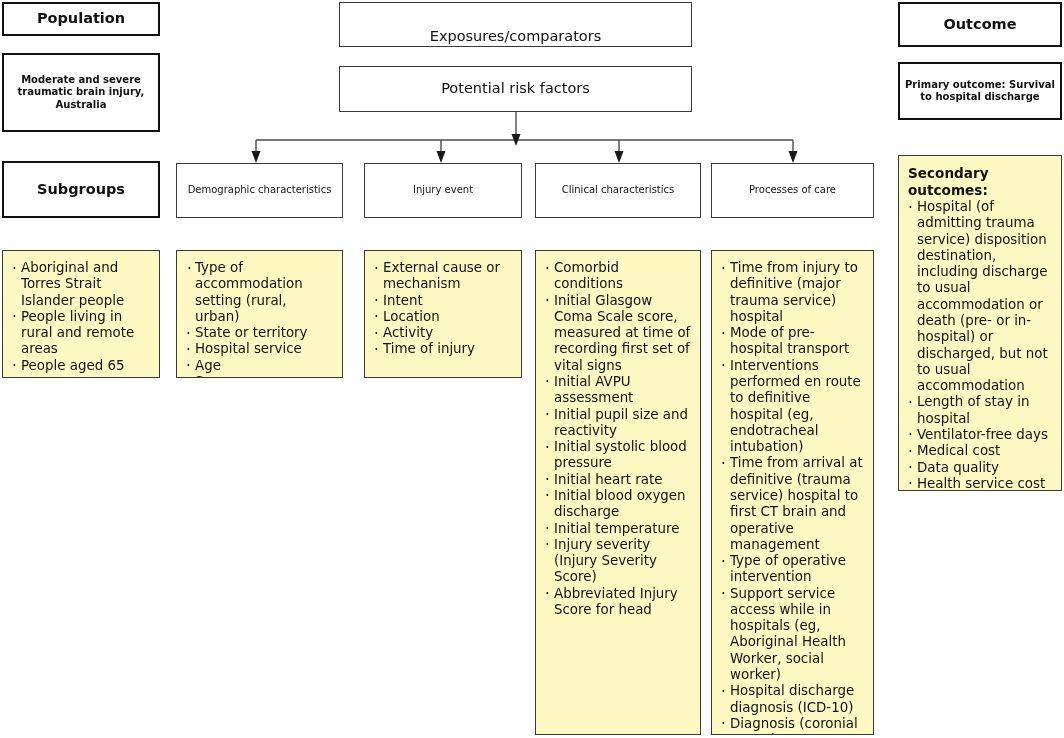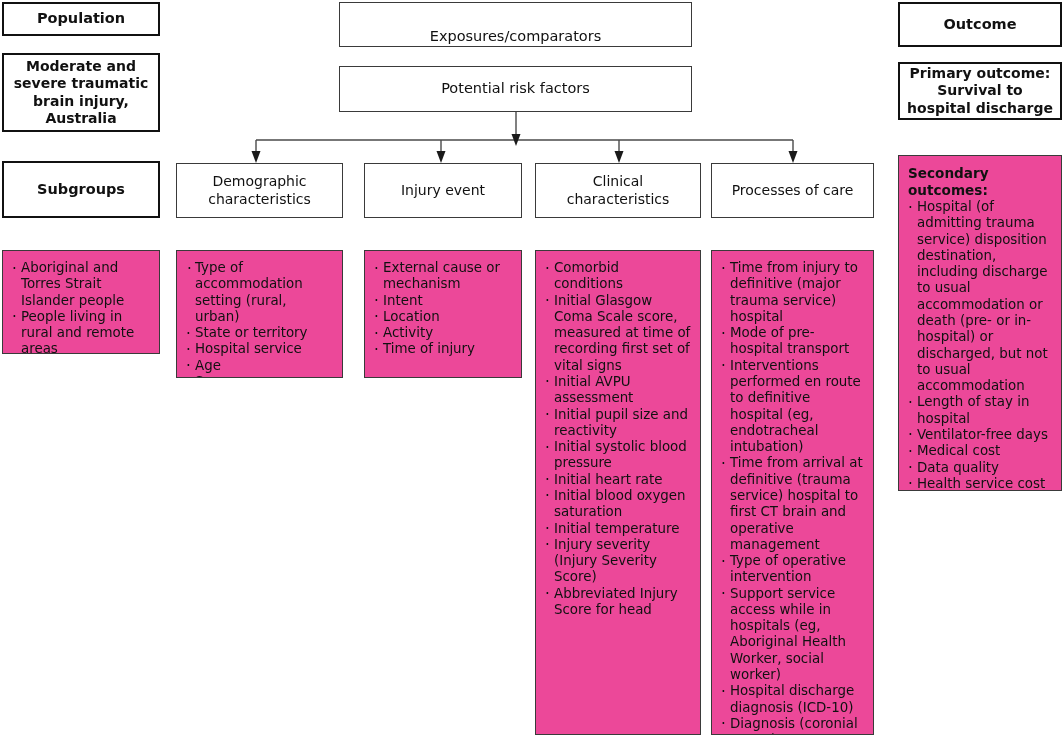--- a/index.html
+++ b/index.html
@@ -19,28 +19,28 @@
     display:flex;
     align-items:center;
     justify-content:center;
     text-align:center;
     line-height:1.22;
   }
   .box.thick{border:2px solid #111111;}
   .box.bold{font-weight:bold;}
 
   .hdr{font-size:14.5px;}
-  .hdr2{font-size:14px;}
+  .hdr2{font-size:10px;}
 
   
   .listbox{
     position:absolute;
     box-sizing:border-box;
     border:1px solid #3a3a3a;
-    background:#ec4899;
+    background:#fef9c3;
     display:block;
     align-items:flex-start;
     text-align:left;
     padding:9px 8px 23px 9px;
     overflow:hidden;
   }
   .listbox ul{
     list-style:none;
     margin:0;padding:0;
   }
@@ -103,21 +103,21 @@
   </div>
 
   <div class="box thick bold hdr2" style="left:2px;top:53px;width:158px;height:79px;padding:4px 6px;">
     <span>Moderate and severe traumatic brain injury, Australia</span>
   </div>
 
   <div class="box thick bold hdr" style="left:2px;top:161px;width:158px;height:57px;">
     <span>Subgroups</span>
   </div>
 
-  <div class="listbox" style="left:2px;top:250px;width:158px;height:104px;">
+  <div class="listbox" style="left:2px;top:250px;width:158px;height:128px;">
     <ul>
       <li>Aboriginal and Torres Strait Islander people</li>
       <li>People living in rural and remote areas</li>
       <li>People aged 65 years or more</li>
     </ul>
   </div>
 
   <div class="box hdr" style="left:339px;top:2px;width:353px;height:45px;align-items:flex-end;">
     <span>Exposures/comparators</span>
   </div>
@@ -160,21 +160,21 @@
   </div>
 
   <div class="listbox" style="left:535px;top:250px;width:166px;height:485px;">
     <ul>
       <li>Comorbid conditions</li>
       <li>Initial Glasgow Coma Scale score, measured at time of recording first set of vital signs</li>
       <li>Initial AVPU assessment</li>
       <li>Initial pupil size and reactivity</li>
       <li>Initial systolic blood pressure</li>
       <li>Initial heart rate</li>
-      <li>Initial blood oxygen saturation</li>
+      <li>Initial blood oxygen discharge</li>
       <li>Initial temperature</li>
       <li>Injury severity (Injury Severity Score)</li>
       <li>Abbreviated Injury Score for head</li>
     </ul>
   </div>
 
   <div class="listbox" style="left:711px;top:250px;width:163px;height:485px;">
     <ul>
       <li>Time from injury to definitive (major trauma service) hospital</li>
       <li>Mode of pre-hospital transport</li>

